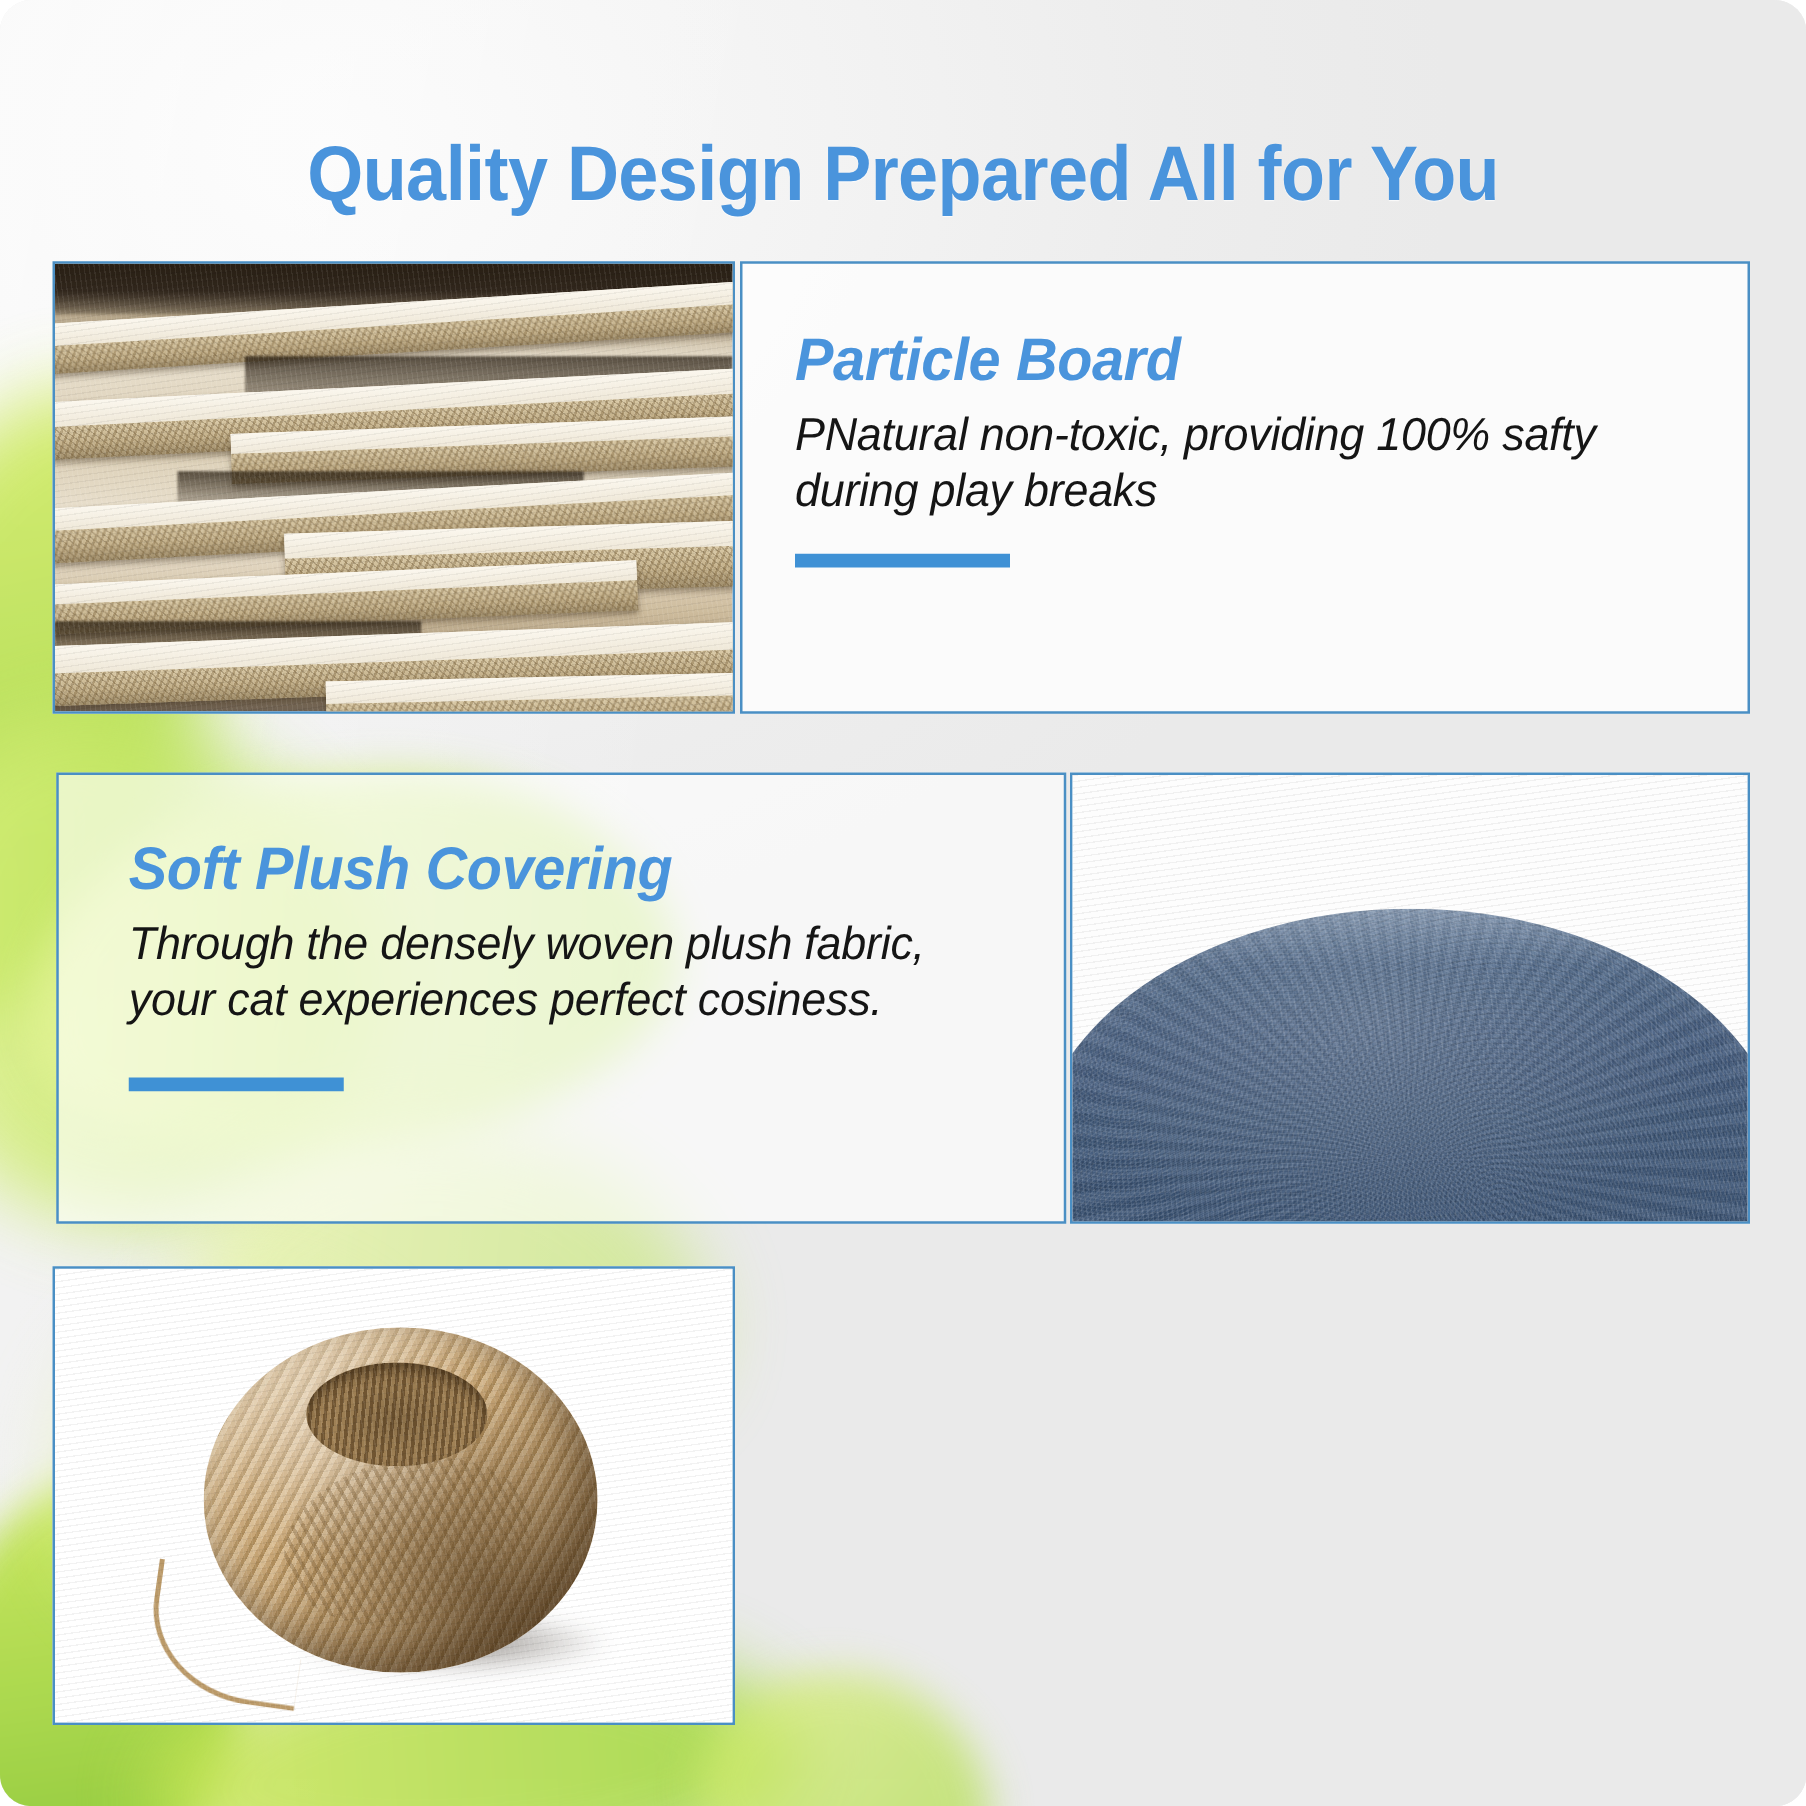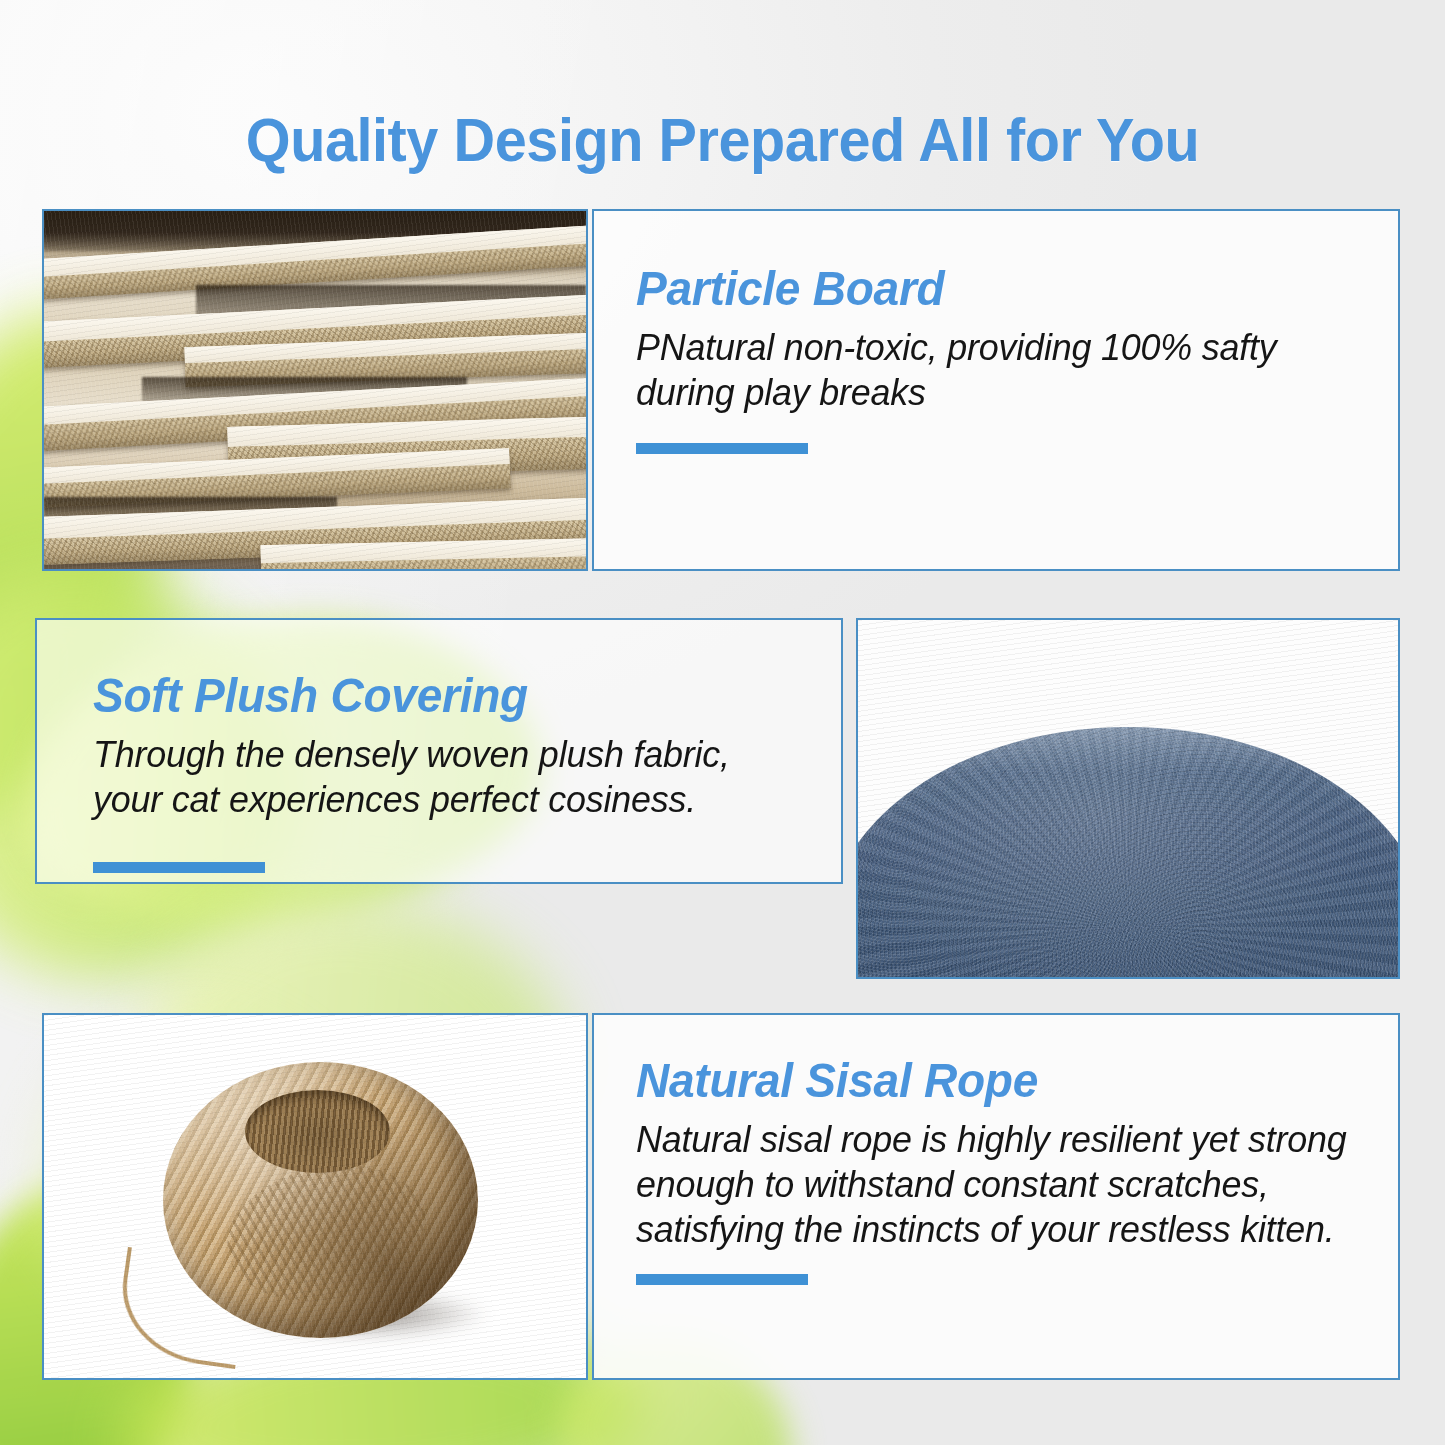--- a/index.html
+++ b/index.html
@@ -8,20 +8,21 @@
     padding: 0;
     background: #ffffff;
   }
   .stage {
     position: relative;
     width: 1445px;
     height: 1445px;
     overflow: hidden;
     font-family: "Liberation Sans", sans-serif;
     background: #efefef;
+    border-radius: 25px;
   }
 
   
   .bg-base {
     position: absolute;
     inset: 0;
     background:
       radial-gradient(ellipse 900px 700px at 18% 8%, #fbfbfb 0%, #f3f3f3 45%, #ededed 75%, #eaeaea 100%),
       linear-gradient(135deg, #f7f7f7 0%, #efefef 40%, #ececec 100%);
   }
@@ -291,21 +292,21 @@
   </div>
 
   <div class="panel solidish text-panel" style="left:592px; top:209px; width:808px; height:362px;">
     <div class="text-inner" style="top:52px;">
       <h2 class="card-heading">Particle Board</h2>
       <p class="card-body">PNatural non-toxic, providing 100% safty during play breaks</p>
       <div class="accent-bar" style="margin-top:28px;"></div>
     </div>
   </div>
 
-  <div class="panel translucent text-panel" style="left:35px; top:618px; width:808px; height:266px;">
+  <div class="panel translucent text-panel" style="left:45px; top:618px; width:808px; height:361px;">
     <div class="text-inner" style="left:56px; right:26px; top:50px;">
       <h2 class="card-heading">Soft Plush Covering</h2>
       <p class="card-body" style="max-width:700px;">Through the densely woven plush fabric, your cat experiences perfect cosiness.</p>
       <div class="accent-bar" style="margin-top:40px;"></div>
     </div>
   </div>
 
   <div class="panel white" style="left:856px; top:618px; width:544px; height:361px;">
     <div class="photo">
       <div class="plush-bg"></div>
@@ -323,21 +324,14 @@
       <div class="rope-shadow"></div>
       <div class="rope-ball">
         <div class="rope-sweep"></div>
         <div class="rope-core"></div>
       </div>
       <div class="rope-tail"></div>
       <div class="fuzz-overlay"></div>
     </div>
   </div>
 
-  <div class="panel solidish text-panel" style="left:592px; top:1013px; width:808px; height:367px;">
-    <div class="text-inner" style="top:40px;">
-      <h2 class="card-heading">Natural Sisal Rope</h2>
-      <p class="card-body" style="max-width:745px;">Natural sisal rope is highly resilient yet strong enough to withstand constant scratches, satisfying the instincts of your restless kitten.</p>
-      <div class="accent-bar" style="margin-top:22px;"></div>
-    </div>
-  </div>
 
 </div>
 
 </body></html>

